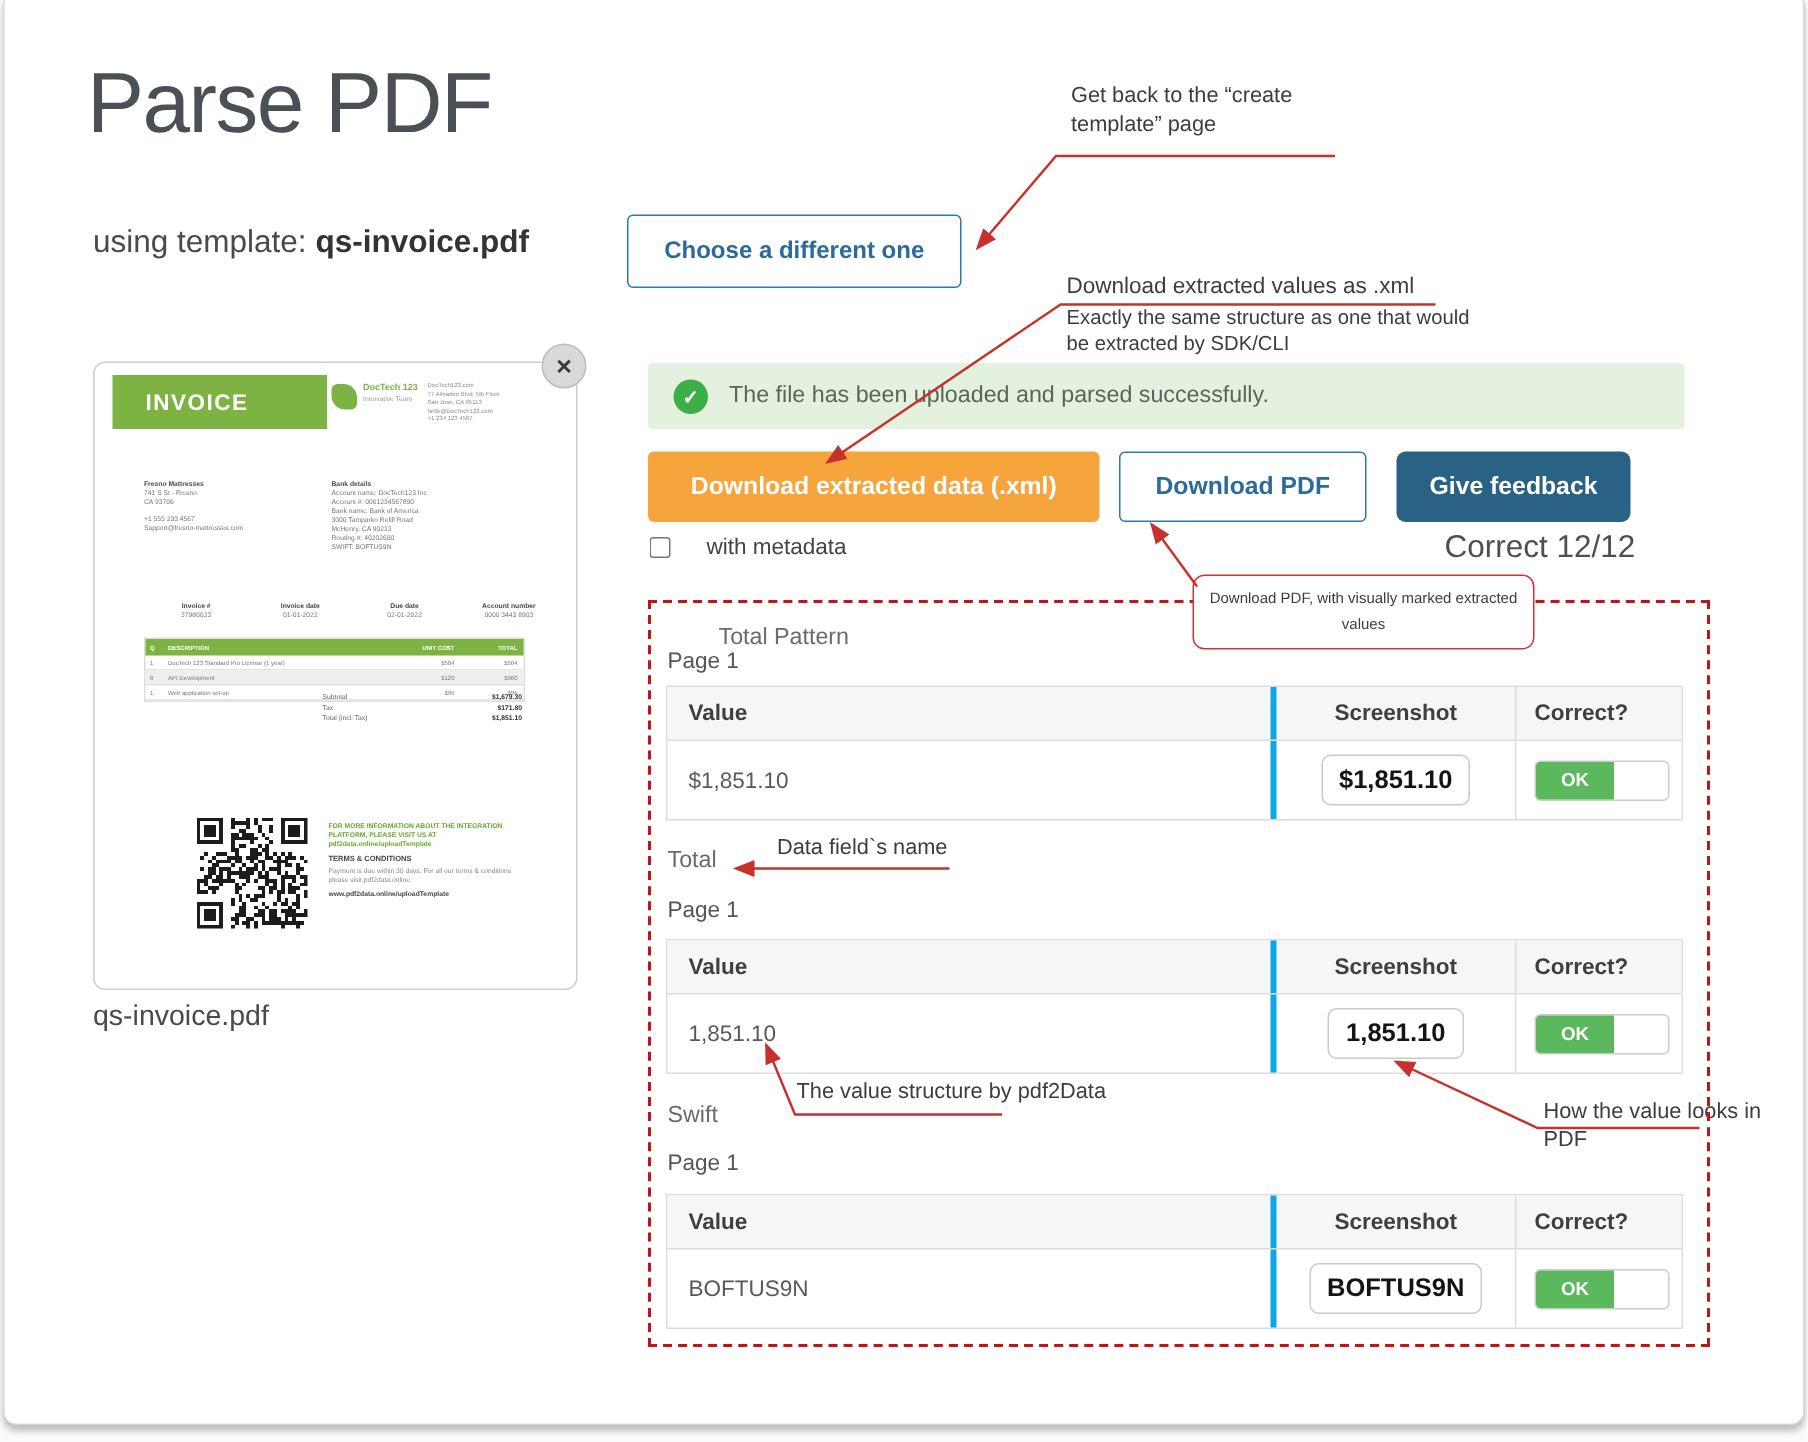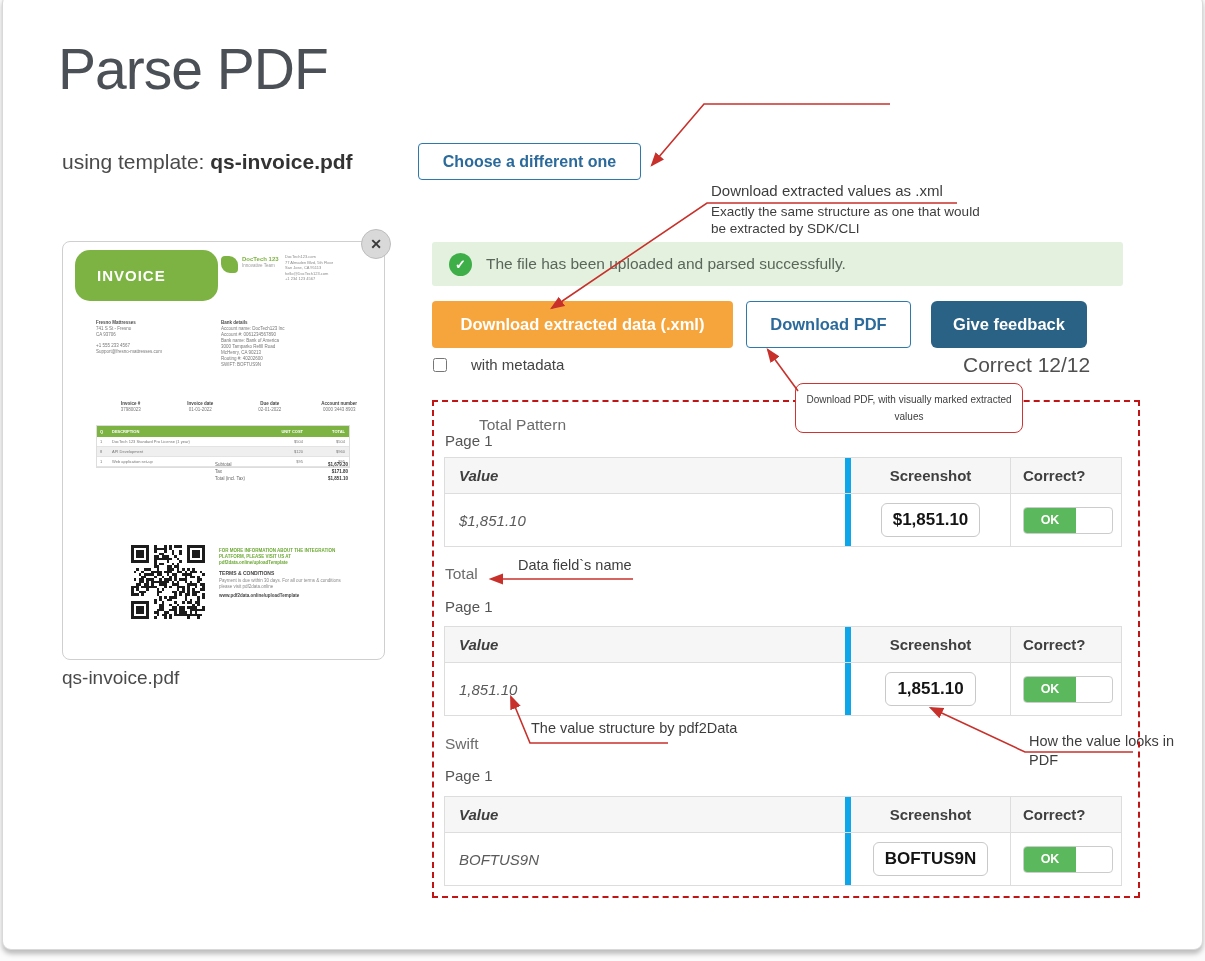--- a/index.html
+++ b/index.html
@@ -5,21 +5,21 @@
   html,body{margin:0;padding:0;background:#fbfbfb;}
   .canvas{position:relative;width:1205px;height:961px;font-family:"Liberation Sans",sans-serif;overflow:hidden;}
   .card{position:absolute;left:2px;top:-6px;width:1199px;height:954px;background:#fff;border:1px solid #d9d9d9;border-radius:9px;box-shadow:0 4px 5px rgba(0,0,0,.25);}
   .abs{position:absolute;}
 
   
   .title{left:58px;top:36px;font-size:57px;font-weight:400;color:#4a5056;letter-spacing:-1px;}
   .subtitle{left:62px;top:150px;font-size:21px;color:#4a4a4a;}
   .subtitle b{color:#333;}
   .btn-outline{background:#fff;border:1px solid #2e79ab;border-radius:4px;color:#2b6a9b;font-weight:700;font-size:16px;font-family:"Liberation Sans",sans-serif;cursor:pointer;}
-  .choose-btn{left:418px;top:143px;width:223px;height:37px;}
+  .choose-btn{left:418px;top:143px;width:223px;height:49px;}
 
   
   .ann{color:#3d3d3d;font-size:14.5px;line-height:19px;}
   .ann1{left:714px;top:55px;width:178px;}
   .ann2a{left:711px;top:181px;font-size:15px;}
   .ann2b{left:711px;top:203px;width:272px;font-size:13.5px;line-height:17px;}
   .ann-box{left:795px;top:383px;width:226px;height:48px;border:1.5px solid #cf3434;border-radius:8px;background:#fff;display:flex;align-items:center;justify-content:center;text-align:center;font-size:10px;line-height:17px;color:#3d3d3d;z-index:20;}
   .ann-field{left:518px;top:556px;}
   .ann-extracted{left:531px;top:719px;}
   .ann-pdfval{left:1029px;top:732px;}
@@ -34,34 +34,34 @@
   .meta-check input{width:14px;height:14px;margin:0 7px 0 0;}
   .correct-count{left:931px;top:353px;font-size:21px;color:#4f4f4f;margin-left:32px;}
 
   
   .dashed{left:432px;top:400px;width:704px;height:494px;border:2px dashed #c11414;z-index:5;}
   .sec-label{left:445px;font-size:15.5px;color:#6b6b6b;z-index:6;}
   .page-label{left:445px;font-size:15px;color:#555;z-index:6;}
   .rtable{left:444px;width:676px;border:1px solid #ddd;background:#fff;z-index:6;}
   .rhead{display:flex;height:35px;background:#f6f6f6;border-bottom:1px solid #ddd;font-size:15px;font-weight:700;color:#3f3f3f;}
   .rrow{display:flex;height:52px;font-size:15px;color:#5a5a5a;}
-  .c-val{width:406px;display:flex;align-items:center;padding-left:14px;box-sizing:border-box;border-right:6px solid #0ea5e9;font-style:italic;}
+  .c-val{width:406px;display:flex;align-items:center;padding-left:14px;box-sizing:border-box;border-right:4px solid #0ea5e9;}
   .c-shot{width:160px;display:flex;align-items:center;justify-content:center;border-right:1px solid #ddd;box-sizing:border-box;}
   .c-ok{width:110px;display:flex;align-items:center;padding-left:12px;box-sizing:border-box;}
   .shot-box{border:1px solid #c9c9c9;border-radius:6px;padding:6px 11px;font-weight:700;font-size:17px;color:#141414;background:#fff;}
   .toggle{width:90px;height:27px;border:1px solid #ccc;border-radius:4px;background:#fff;display:flex;box-sizing:border-box;cursor:pointer;}
   .toggle .ok{width:52px;background:#5cb85c;border-radius:3px 0 0 3px;color:#fff;font-size:12.5px;font-weight:700;display:flex;align-items:center;justify-content:center;}
   .toggle .off{flex:1;}
 
   
   .thumb{left:62px;top:241px;width:321px;height:417px;background:#fff;border:1px solid #cfcfcf;border-radius:8px;z-index:3;cursor:pointer;}
   .thumb-close{left:361px;top:229px;width:28px;height:28px;border-radius:50%;background:#d9d9d9;border:1px solid #bdbdbd;display:flex;align-items:center;justify-content:center;color:#3a3a3a;font-size:14px;font-weight:700;z-index:8;cursor:pointer;}
   .caption{left:62px;top:667px;font-size:19px;color:#4a4a4a;}
   .inv{position:absolute;inset:0;font-family:"Liberation Sans",sans-serif;}
-  .inv-bar{position:absolute;left:12px;top:8px;width:143px;height:51px;background:#7cb342;color:#fff;font-weight:700;font-size:15px;display:flex;align-items:center;padding-left:22px;box-sizing:border-box;letter-spacing:1px;border-radius:15px;}
+  .inv-bar{position:absolute;left:12px;top:8px;width:143px;height:36px;background:#7cb342;color:#fff;font-weight:700;font-size:15px;display:flex;align-items:center;padding-left:22px;box-sizing:border-box;letter-spacing:1px;}
   .inv-logo{position:absolute;left:158px;top:14px;display:flex;align-items:flex-start;}
   .inv-logo .mark{width:17px;height:17px;border-radius:4px 9px 4px 9px;background:#7cb342;margin-right:4px;}
   .inv-logo .lname{font-size:6px;font-weight:700;color:#7cb342;line-height:7px;}
   .inv-logo .ltag{font-size:4.5px;color:#9a9a9a;line-height:6px;}
   .fine{font-size:4.5px;line-height:6px;color:#777;}
   .fine div:empty{height:5px;}
   .inv-vendor{position:absolute;left:222px;top:12px;width:85px;font-size:4px;line-height:5.5px;color:#8a8a8a;}
   .inv-cust{position:absolute;left:33px;top:78px;width:120px;}
   .inv-cust div:first-child,.inv-bank div:first-child{font-weight:700;color:#4c4c4c;}
   .inv-bank{position:absolute;left:158px;top:78px;width:130px;}
@@ -95,20 +95,21 @@
 
 <div class="canvas">
   <div class="card"></div>
 
   <div class="abs title">Parse PDF</div>
   <div class="abs subtitle">
     <span>using template: </span><b>qs-invoice.pdf</b>
   </div>
   <button class="abs btn-outline choose-btn">Choose a different one</button>
 
+  <div class="abs ann ann1">Get back to the “create template” page</div>
   <div class="abs ann ann2a">Download extracted values as .xml</div>
   <div class="abs ann ann2b">Exactly the same structure as one that would be extracted by SDK/CLI</div>
   <div class="abs ann-box">Download PDF, with visually marked extracted values</div>
   <div class="abs ann ann-field">Data field`s name</div>
   <div class="abs ann ann-extracted">The value structure by pdf2Data</div>
   <div class="abs ann ann-pdfval">How the value looks in PDF</div>
 
   <div class="abs alert">
     <span class="ico">✓</span>
     <span>The file has been uploaded and parsed successfully.</span>

